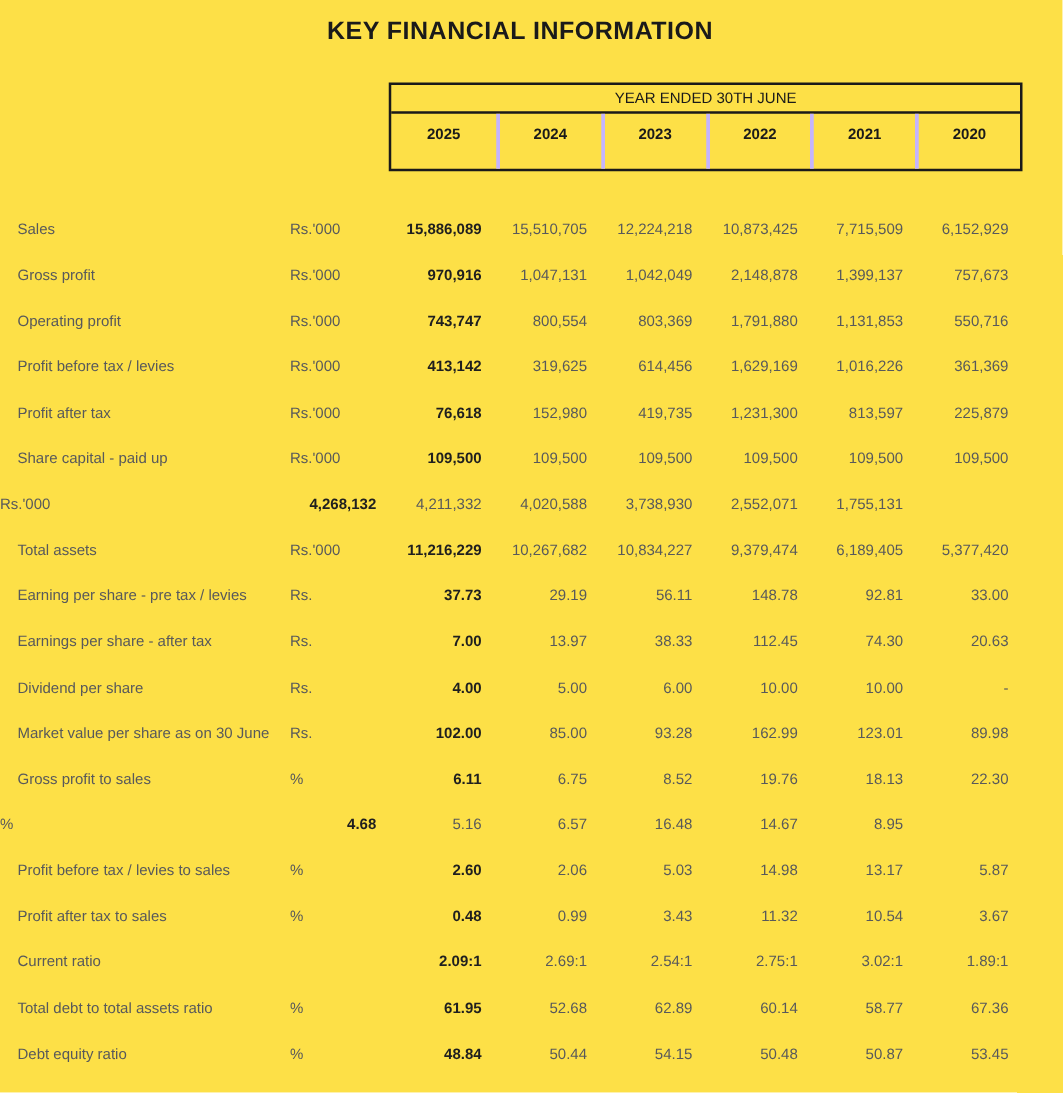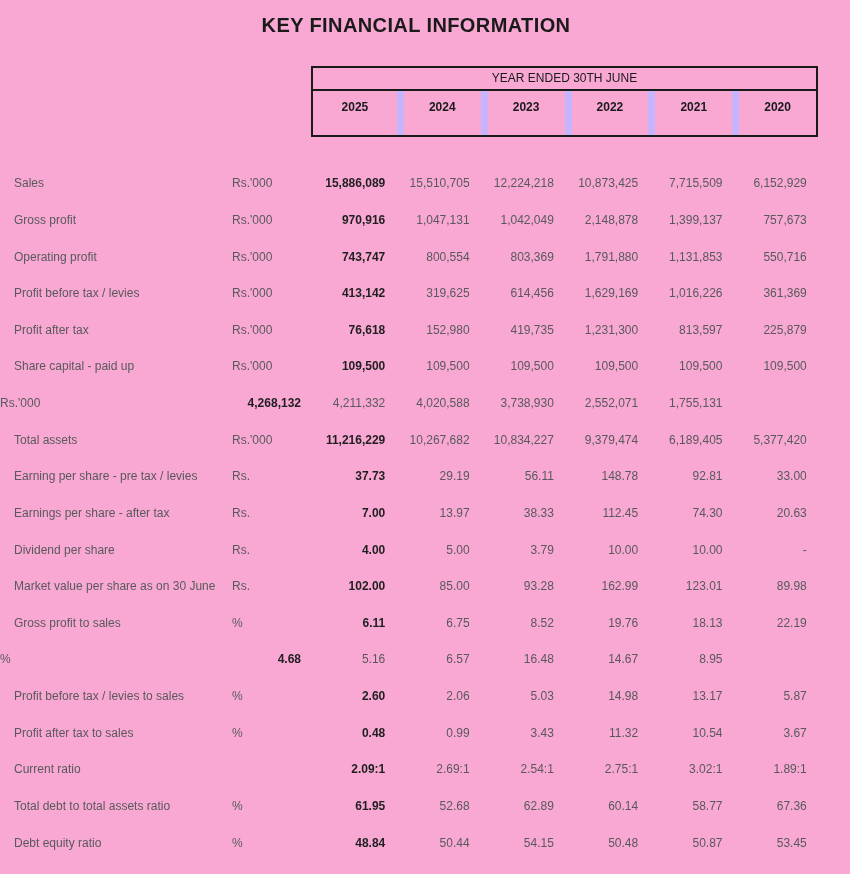--- a/index.html
+++ b/index.html
@@ -1,20 +1,20 @@
 <!DOCTYPE html>
 <html><head>
 <meta charset="utf-8">
 <style>
   html, body { margin: 0; padding: 0; background: #ffffff; }
   .page {
     position: relative;
     width: 850px;
     height: 874px;
-    background: #f9a8d4;
+    background: #fde047;
     font-family: "Liberation Sans", sans-serif;
     overflow: hidden;
   }
   .page-title {
     position: absolute;
     top: 14px;
     left: 0;
     width: 832px;
     margin: 0;
     text-align: center;
@@ -45,21 +45,21 @@
     display: grid;
     grid-template-columns: repeat(6, 1fr);
     height: 44px;
   }
   .year-cell {
     text-align: center;
     line-height: 33px;
     font-size: 12px;
     font-weight: bold;
     color: #1a1a1a;
-    border-left: 7px solid #c4b5fd;
+    border-left: 3px solid #c4b5fd;
   }
   .year-cell:first-child { border-left: none; }
   
   .data-rows {
     position: absolute;
     left: 0;
     top: 165px;
     width: 802px;
   }
   .data-row {
@@ -199,21 +199,21 @@
         <div class="num">38.33</div>
         <div class="num">112.45</div>
         <div class="num">74.30</div>
         <div class="num">20.63</div>
       </div>
       <div class="data-row">
         <div class="row-label">Dividend per share</div>
         <div class="row-unit">Rs.</div>
         <div class="num current-year">4.00</div>
         <div class="num">5.00</div>
-        <div class="num">3.79</div>
+        <div class="num">6.00</div>
         <div class="num">10.00</div>
         <div class="num">10.00</div>
         <div class="num">-</div>
       </div>
       <div class="data-row">
         <div class="row-label">Market value per share as on 30 June</div>
         <div class="row-unit">Rs.</div>
         <div class="num current-year">102.00</div>
         <div class="num">85.00</div>
         <div class="num">93.28</div>
@@ -222,21 +222,21 @@
         <div class="num">89.98</div>
       </div>
       <div class="data-row">
         <div class="row-label">Gross profit to sales</div>
         <div class="row-unit">%</div>
         <div class="num current-year">6.11</div>
         <div class="num">6.75</div>
         <div class="num">8.52</div>
         <div class="num">19.76</div>
         <div class="num">18.13</div>
-        <div class="num">22.19</div>
+        <div class="num">22.30</div>
       </div>
       <div class="data-row">
         <div class="row-unit">%</div>
         <div class="num current-year">4.68</div>
         <div class="num">5.16</div>
         <div class="num">6.57</div>
         <div class="num">16.48</div>
         <div class="num">14.67</div>
         <div class="num">8.95</div>
       </div>

